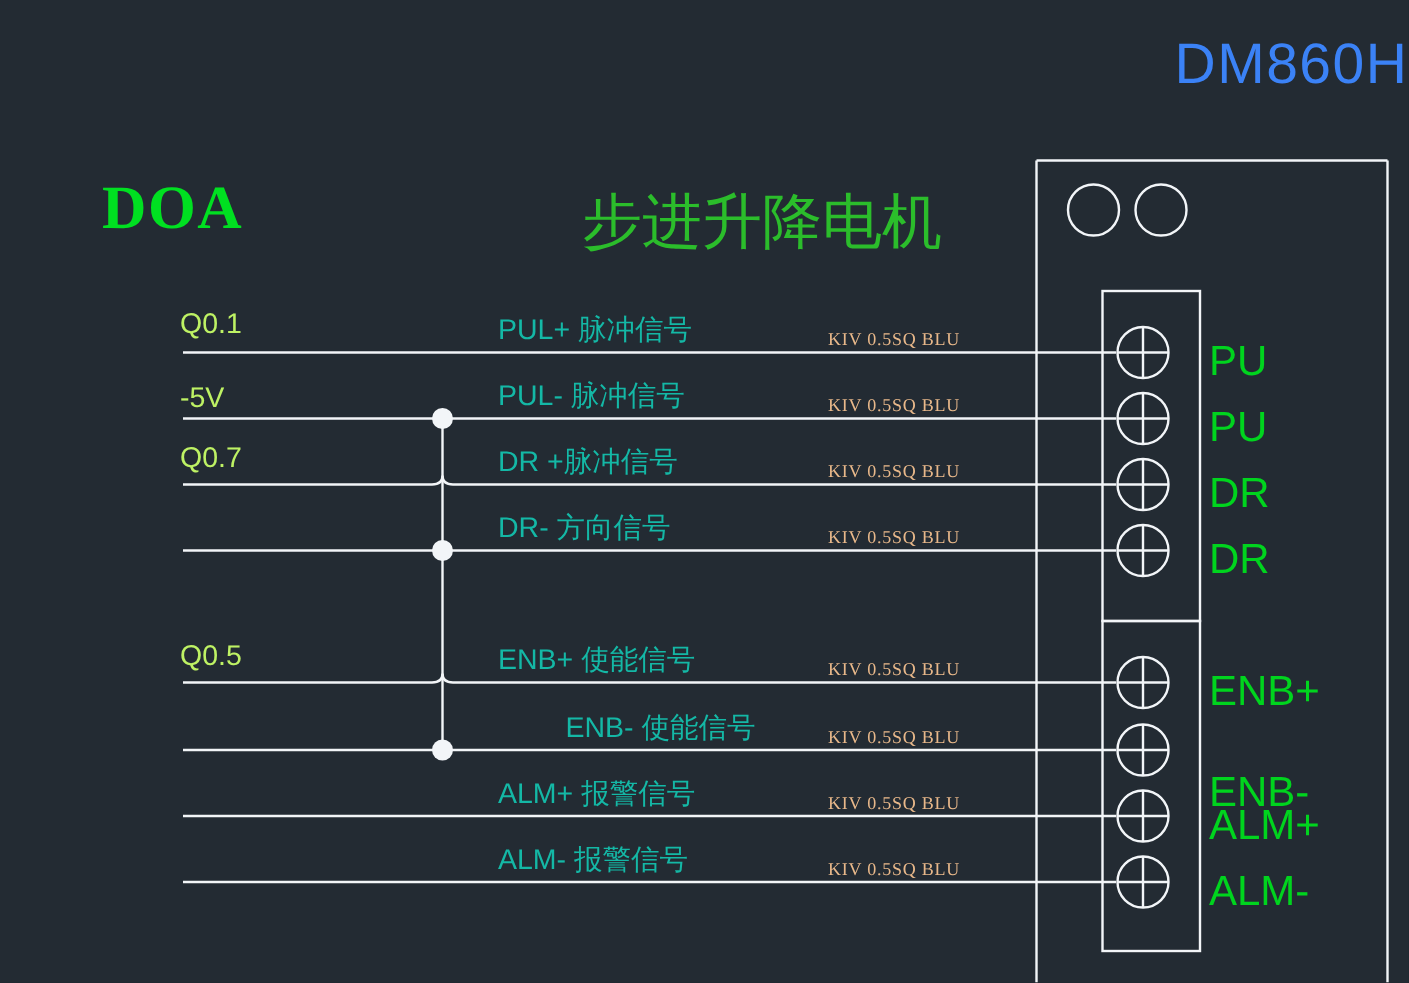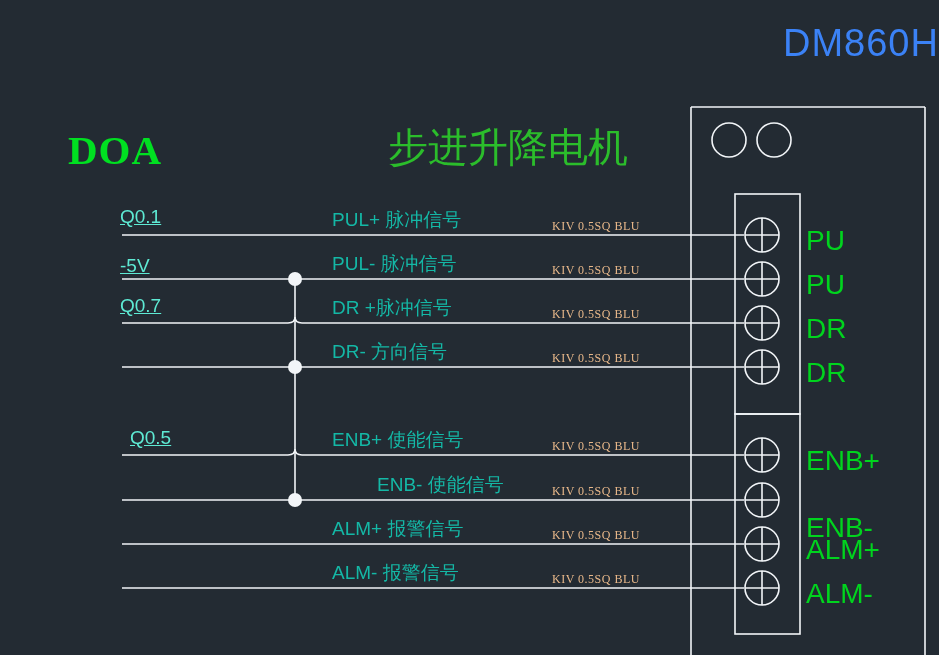--- a/index.html
+++ b/index.html
@@ -20,21 +20,21 @@
   .title-cn{
     color:#2bbd2b;
     font-family:"DejaVu Sans",sans-serif;
     font-size:40px;font-weight:400;
   }
   .title-dm{
     color:#3b82f6;
     font-size:38px;font-weight:500;letter-spacing:1px;
   }
   .src-label{
-    color:#5eead4;font-size:19px;font-weight:300;text-decoration:underline;
+    color:#bef264;font-size:19px;font-weight:300;
   }
   .sig-label{
     color:#14b8a6;font-size:19px;font-weight:300;
   }
   .wire-spec{
     color:#e8b88a;
     font-family:Liberation Serif, serif;
     font-size:12px;letter-spacing:.5px;padding-left:22px;
   }
   .term-label{
@@ -109,28 +109,28 @@
     </g>
   </g>
 
   <g fill="#f2f5f8">
     <circle cx="295" cy="279" r="7"></circle>
     <circle cx="295" cy="367" r="7"></circle>
     <circle cx="295" cy="500" r="7"></circle>
   </g>
 </svg>
 
-<div class="txt title-doa" style="left:68px;top:114px;margin-top:12px;">DOA</div>
+<div class="txt title-doa" style="left:68px;top:114px;">DOA</div>
 <div class="txt title-cn" style="left:388px;top:110px;margin-top:10px;">步进升降电机</div>
 <div class="txt title-dm" style="left:783px;top:22px;">DM860H</div>
 
 <div class="txt src-label" style="left:120px;top:206px;">Q0.1</div>
 <div class="txt src-label" style="left:120px;top:255px;">-5V</div>
 <div class="txt src-label" style="left:120px;top:295px;">Q0.7</div>
-<div class="txt src-label" style="left:130px;top:427px;">Q0.5</div>
+<div class="txt src-label" style="left:120px;top:427px;">Q0.5</div>
 
 <div class="txt sig-label" style="left:332px;top:207px;">PUL+ 脉冲信号</div>
 <div class="txt sig-label" style="left:332px;top:251px;">PUL- 脉冲信号</div>
 <div class="txt sig-label" style="left:332px;top:295px;">DR +脉冲信号</div>
 <div class="txt sig-label" style="left:332px;top:339px;">DR- 方向信号</div>
 <div class="txt sig-label" style="left:332px;top:427px;">ENB+ 使能信号</div>
 <div class="txt sig-label" style="left:332px;top:472px;margin-left:45px;">ENB- 使能信号</div>
 <div class="txt sig-label" style="left:332px;top:516px;">ALM+ 报警信号</div>
 <div class="txt sig-label" style="left:332px;top:560px;">ALM- 报警信号</div>
 

